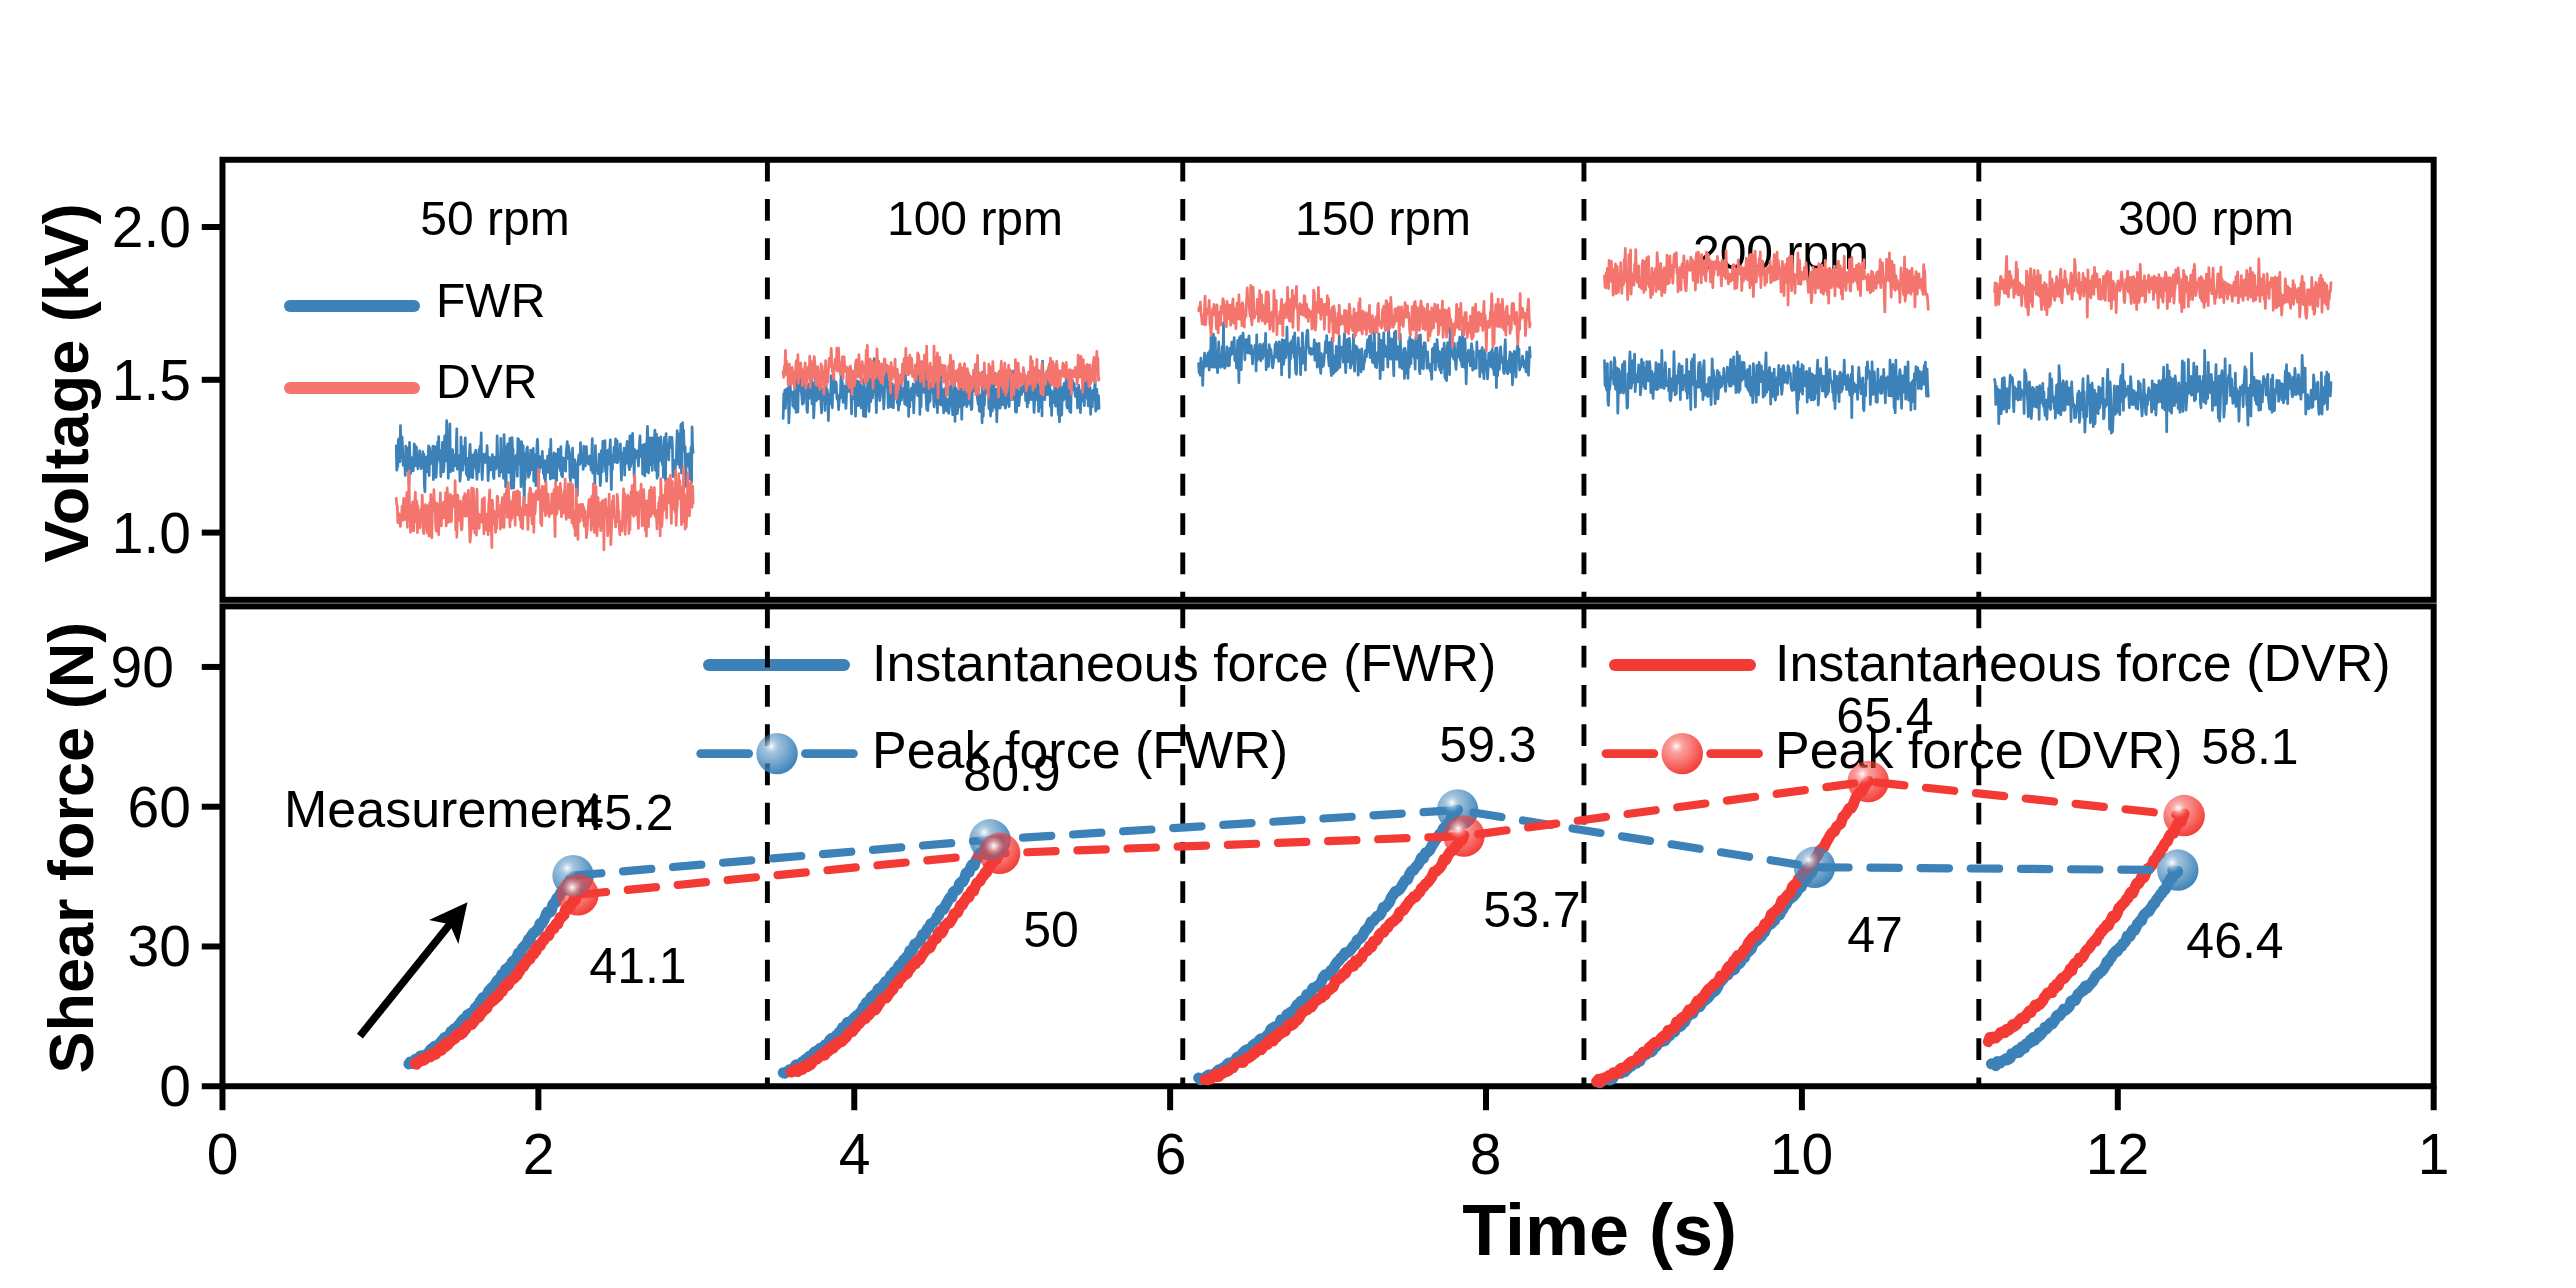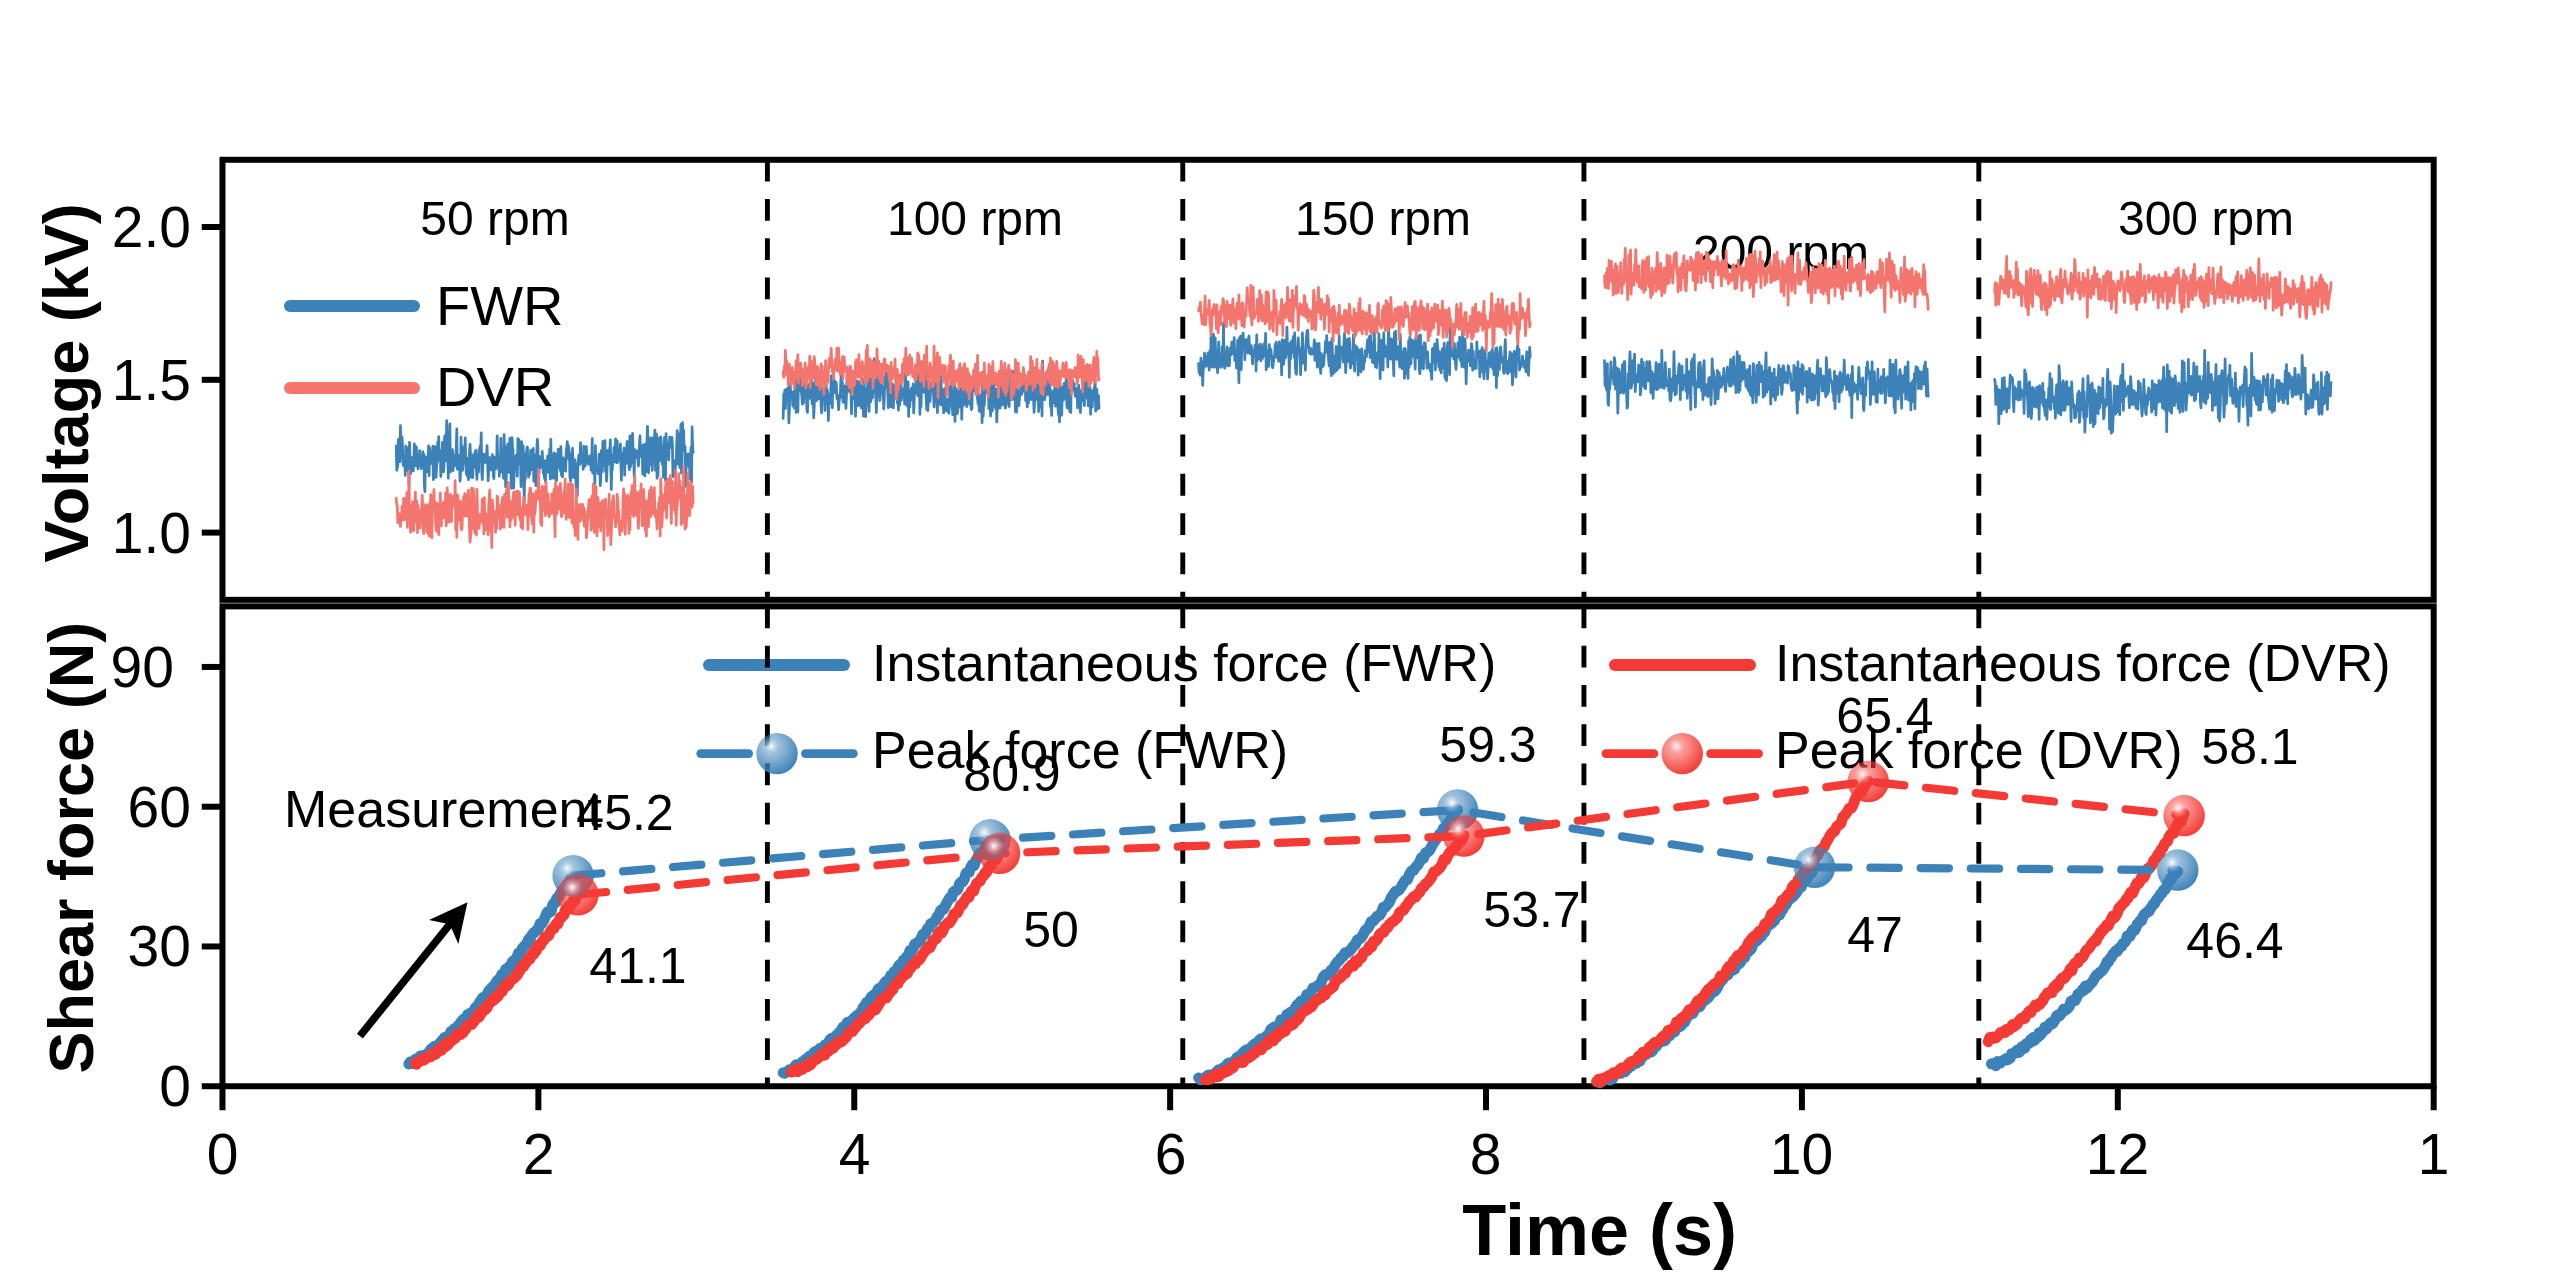--- a/index.html
+++ b/index.html
@@ -32,21 +32,21 @@
   }
 
   .panel-svg{position:absolute;left:0;top:0;}
 
   .rpm-label{
     position:absolute;font-size:48px;color:#000;text-align:right;
     white-space:nowrap;font-family:"Liberation Sans",sans-serif;
   }
 
   .legend-text{
-    position:absolute;font-size:56px;color:#000;white-space:nowrap;
+    position:absolute;font-size:48px;color:#000;white-space:nowrap;
     font-family:"Liberation Sans",sans-serif;
   }
   .legend-text.big{font-size:52px;}
 
   .swatch{position:absolute;border-radius:6.5px;}
 
   .value-label{
     position:absolute;font-size:50px;color:#000;white-space:nowrap;
     font-family:"Liberation Sans",sans-serif;text-align:center;
   }

